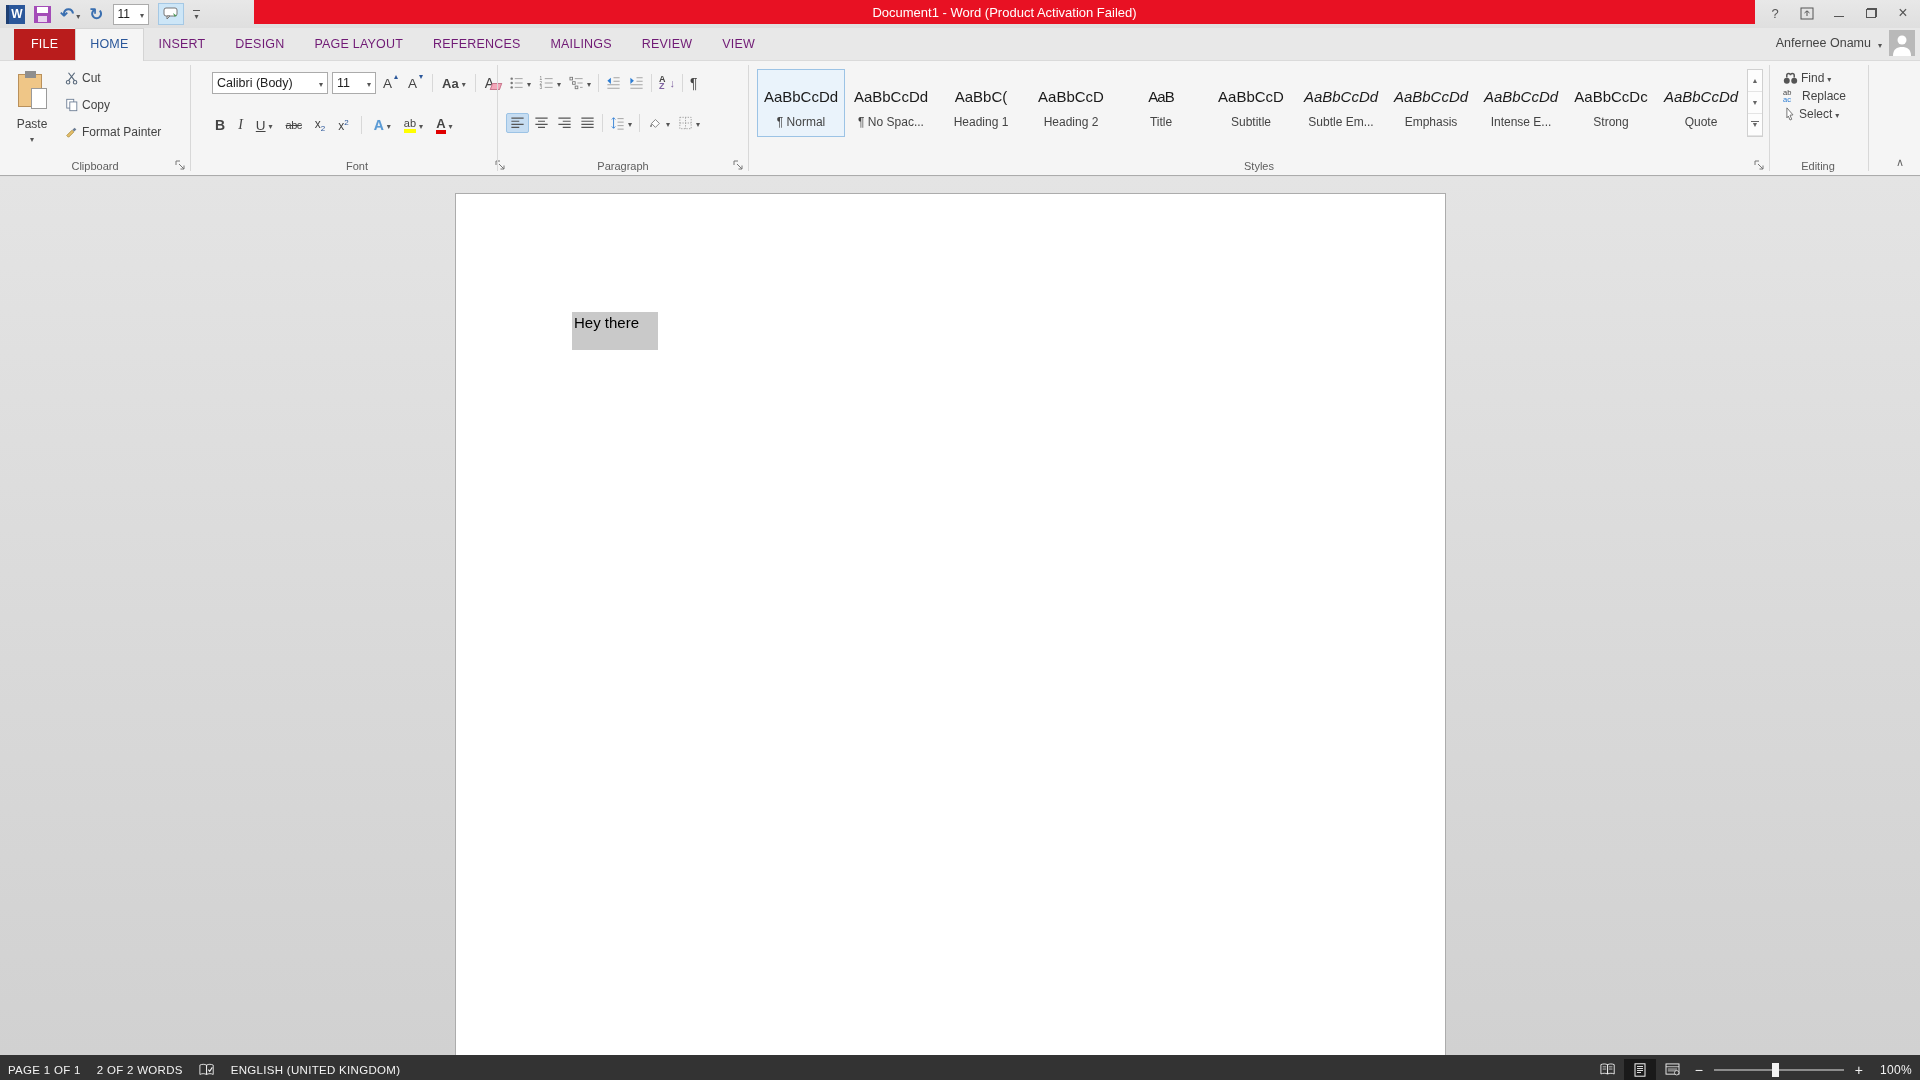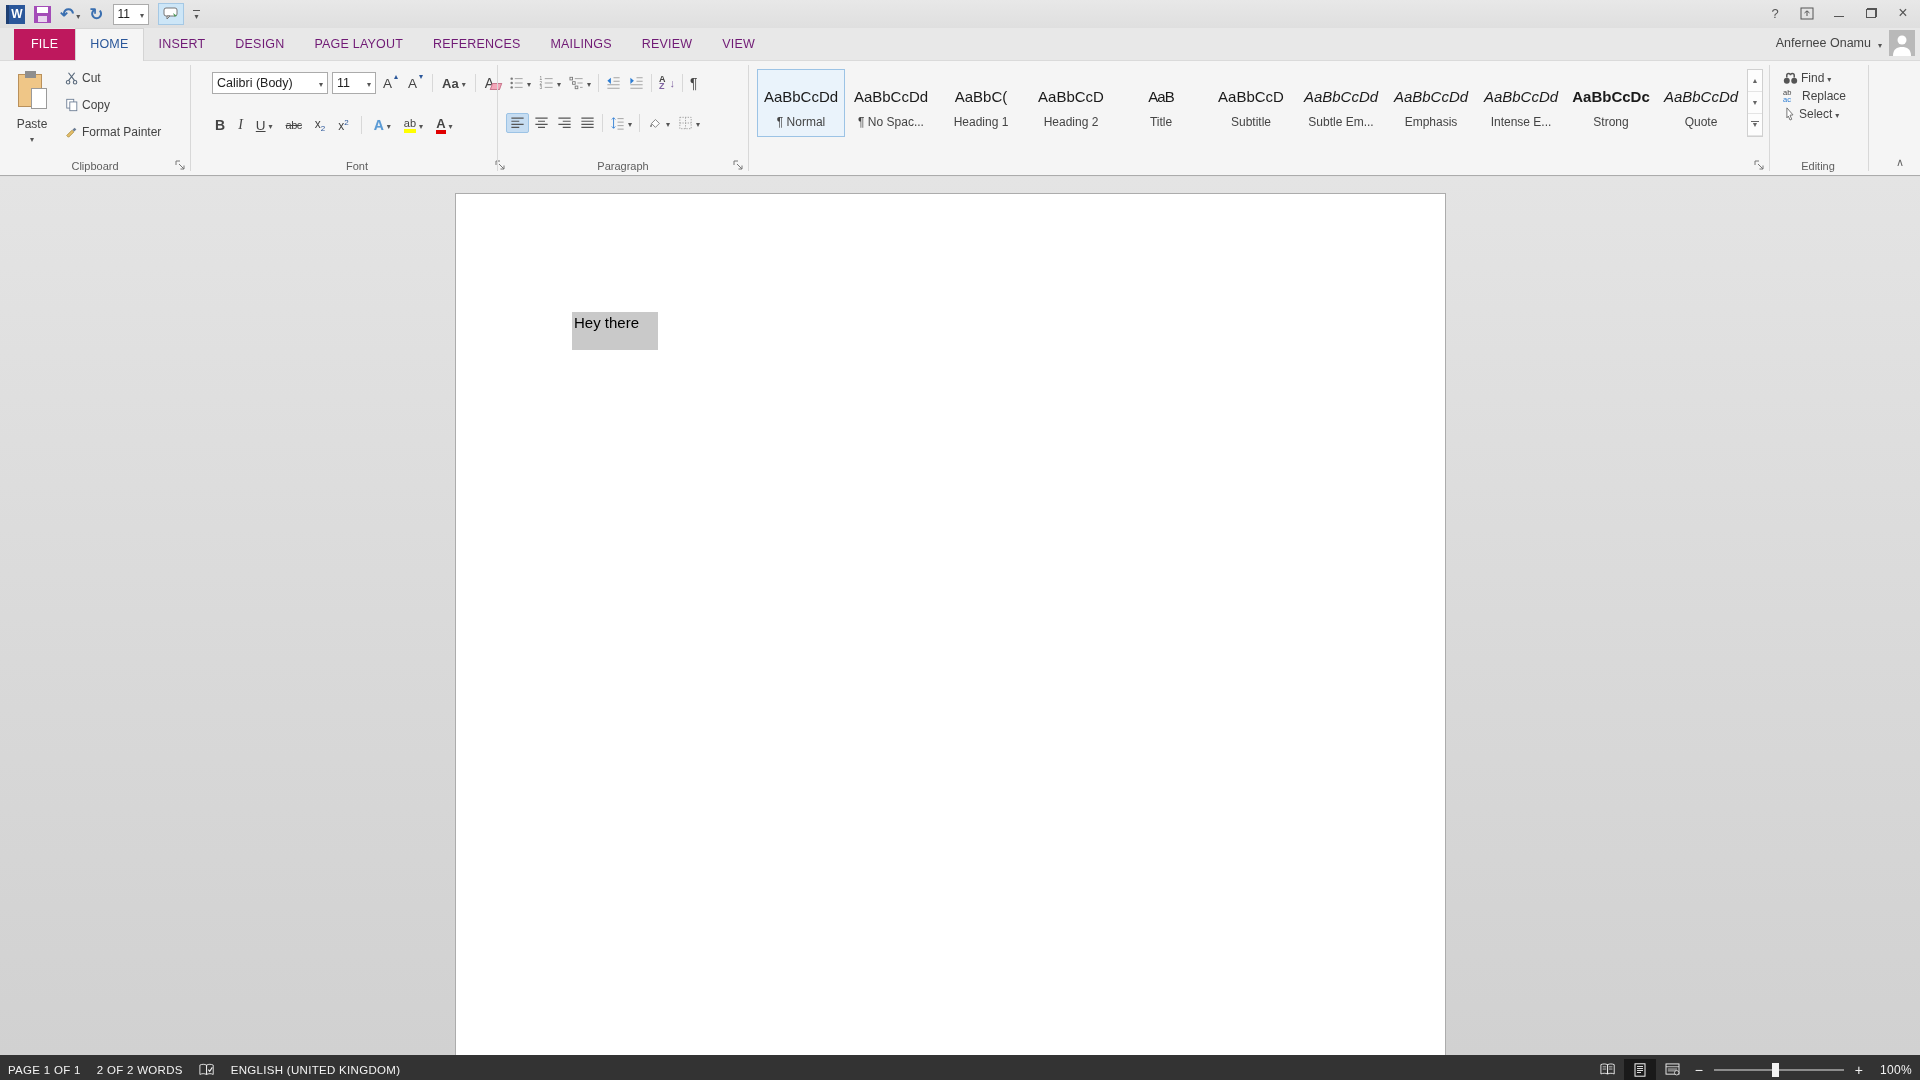--- a/index.html
+++ b/index.html
@@ -31,21 +31,21 @@
   .wc { width:18px; height:18px; display:flex; align-items:center; justify-content:center; font-size:13px; color:#555; }
   .min-ic { width:10px; height:1px; background:#555; display:block; margin-top:6px; }
   .restore-ic { position:relative; width:11px; height:10px; }
   .restore-ic::before { content:""; position:absolute; right:0; top:0; width:8px; height:7px; border:1px solid #555; }
   .restore-ic::after { content:""; position:absolute; left:0; bottom:0; width:8px; height:7px; border:1px solid #555; background:#E3E3E3; }
   .close-g { font-size:16px; }
 
   
   .tabstrip { position:absolute; top:28px; left:0; width:1920px; height:32px; background:#E8E8E8; display:flex; align-items:flex-end; z-index:2; }
   .tab { font-size:12.5px; color:#701a75; padding:8px 15px 9px; cursor:default; letter-spacing:.2px; }
-  .tab.file { background:#be185d; color:#fff; padding:8px 17px 9px; margin-left:14px; }
+  .tab.file { background:#b91c1c; color:#fff; padding:8px 17px 9px; margin-left:14px; }
   .tab.active { background:#F5F5F5; color:#2B579A; border:1px solid #D4D4D4; border-bottom:none; margin-bottom:-1px; padding:8px 14px 10px; z-index:3;text-align:center; }
   .user-area { margin-left:auto; display:flex; align-items:center; gap:7px; padding-right:5px; padding-bottom:4px; z-index:3; }
   .user-name { font-size:12.5px; color:#444; }
   .avatar { width:26px; height:26px; background:#B9B9B9; display:flex; align-items:flex-end; justify-content:center; overflow:hidden; }
 
   
   .ribbon { position:absolute; top:60px; left:0; width:1920px; height:116px; background:#F5F5F5;
             border-top:1px solid #DADADA; border-bottom:1px solid #ABABAB; font-size:12px; color:#444; z-index:1; }
   .rgroup { position:absolute; top:0; height:114px; }
   .glabel { position:absolute; bottom:3px; left:0; right:0; text-align:center; font-size:11px; color:#5E5E5E; }
@@ -94,21 +94,21 @@
   .chip.sel { border:1px solid #9CC3E5; background:#EAF3FB; }
   .chip .sample { height:38px; display:flex; align-items:center; white-space:nowrap; font-size:15px; color:#1a1a1a; }
   .chip .cname { font-size:12px; color:#444; white-space:nowrap; }
   .sm-h1 { color:#2E74B5; font-size:20px; font-weight:300; }
   .sm-h2 { color:#2E74B5; font-size:16px; font-weight:300; }
   .sm-title { font-size:26px; font-weight:300; letter-spacing:-1px; }
   .sm-subtitle { color:#5F5F5F; }
   .sm-subtle { color:#7F7F7F; font-style:italic; }
   .sm-emph { font-style:italic; }
   .sm-intense { color:#4E81BD; font-style:italic; }
-  .sm-strong { font-weight:bold; }
+  .sm-strong { font-weight:normal; }
   .sm-quote { font-style:italic; color:#404040; }
   .gal-scroll { position:absolute; right:6px; top:8px; width:16px; height:68px; display:flex; flex-direction:column; border:1px solid #D0D0D0; background:#FDFDFD; }
   .gal-scroll span { flex:1; display:flex; align-items:center; justify-content:center; font-size:7px; color:#666; border-bottom:1px solid #E4E4E4; }
   .gal-more b { width:8px; height:1px; background:#666; position:absolute; margin-top:-7px; }
 
   
   .edit-col { position:absolute; left:10px; top:8px; display:flex; flex-direction:column; gap:0; }
   .replace-ic { display:flex; flex-direction:column; font-size:7.5px; line-height:7px; color:#444; width:16px; }
   .replace-ic .r2 { color:#2B7CD3; }
   .collapse { position:absolute; right:16px; bottom:6px; color:#666; font-size:11px; }
@@ -159,20 +159,23 @@
         <svg width="16" height="14" viewBox="0 0 16 14">
           <rect x="1" y="1" width="13" height="8" rx="2" fill="#fff" stroke="#777"></rect>
           <path d="M4 9 L4 12 L7 9 Z" fill="#fff" stroke="#777"></path>
           <path d="M10 6 L14 9 L11.5 9.5 L12.5 12 Z" fill="#4C9A57"></path>
         </svg>
       </div>
       <div class="qat-more">
           <b></b>
           <span class="caret"></span>
         </div>
+    </div>
+    <div class="title-red">
+      <span>Document1 - Word (Product Activation Failed)</span>
     </div>
     <div class="win-controls">
       <span class="wc">?</span>
       <span class="wc">
         <svg width="14" height="13" viewBox="0 0 14 13">
           <rect x="1" y="1" width="12" height="11" fill="none" stroke="#555"></rect>
           <path d="M7 9 V4 M4.5 6 L7 3.8 L9.5 6" fill="none" stroke="#555"></path>
         </svg>
       </span>
       <span class="wc">
@@ -484,20 +487,21 @@
         <div class="chip">
           <span class="sample sm-quote">AaBbCcDd</span>
           <span class="cname">Quote</span>
         </div>
       </div>
       <div class="gal-scroll">
         <span>▲</span>
         <span>▼</span>
         <span class="gal-more"><b></b>▼</span>
       </div>
+      <span class="glabel">Styles</span>
       <span class="launcher">
         <svg width="11" height="11" viewBox="0 0 11 11">
             <path d="M1 1 H5 M1 1 V5" stroke="#777" fill="none"></path>
             <path d="M4 4 L9 9 M9 5.5 V9 H5.5" stroke="#777" fill="none"></path>
           </svg>
       </span>
     </div>
     <div class="gsep" style="left:1769px;"></div>
 
     <div class="rgroup" style="left:1770px;width:96px;">

